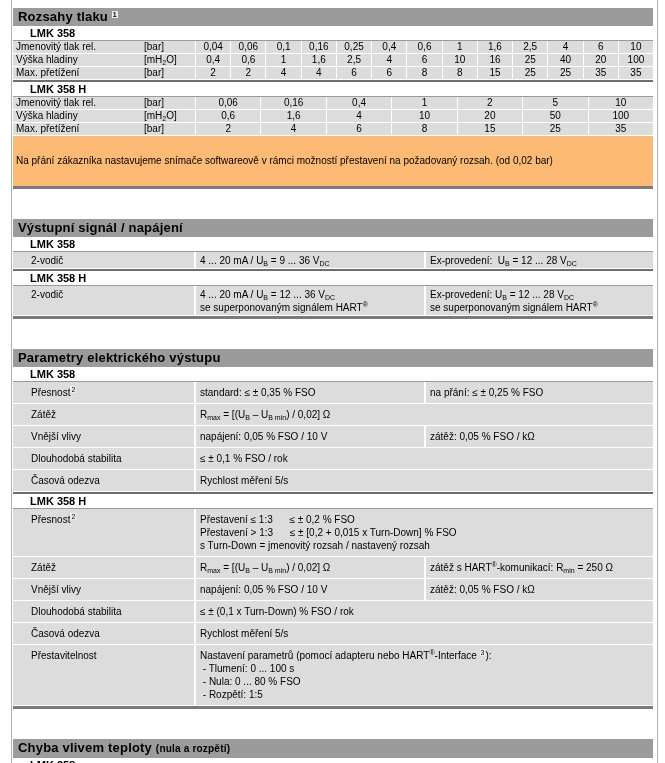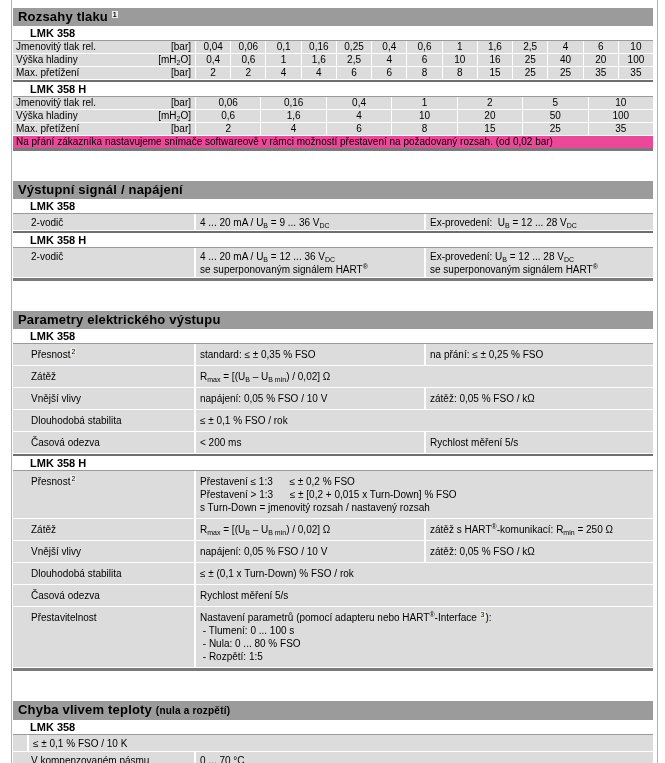--- a/index.html
+++ b/index.html
@@ -24,23 +24,23 @@
   }
   .sec-head .small{font-size:10px;}
   .model-row{
     background:#fff;font-weight:bold;font-size:11px;line-height:12px;
     padding:1px 17px;border-bottom:1px solid #9a9a9a;
   }
   .model-row.later{border-top:2px solid var(--mborder);}
   
   .rrow{display:flex;background:var(--rowbg);border-bottom:1px solid #fff;font-size:10px;line-height:12px;}
   .rlabel{width:128px;padding-left:3px;}
-  .runit{width:47px;text-align:right;padding-right:4px;}
+  .runit{width:47px;padding-right:4px;}
   .rval{flex:1;text-align:center;border-left:1px solid #fff;}
-  .note-row{background:#ec4899;font-size:10px;line-height:12px;padding:0 3px;}
+  .note-row{background:#fdba74;font-size:10px;line-height:12px;padding:19px 3px;}
   
   .prow{display:flex;background:var(--rowbg);border-bottom:1px solid #fff;font-size:10px;line-height:13px;align-items:stretch;padding-left:14px;}
   .prow > div{padding:2px 4px 1px 4px;white-space:pre-line;}
   .roomy .prow > div{padding:4px 4px 4px 4px;}
   .plabel{width:159px;flex:0 0 auto;}
   .pc1{width:220px;flex:0 0 auto;border-left:2px solid #fff;}
   .pc1.wide{width:340px;}
   .pc2{flex:1;border-left:2px solid #fff;}
   .pcfull{flex:1;border-left:2px solid #fff;}
   sub{font-size:7px;vertical-align:-2px;line-height:0;}
@@ -178,21 +178,20 @@
           <div class="plabel">Vnější vlivy</div>
           <div class="pc1">napájení: 0,05 % FSO / 10 V</div>
           <div class="pc2">zátěž: 0,05 % FSO / kΩ</div>
         </div>
         <div class="prow">
           <div class="plabel">Dlouhodobá stabilita</div>
           <div class="pcfull">≤ ± 0,1 % FSO / rok</div>
         </div>
         <div class="prow">
           <div class="plabel">Časová odezva</div>
-          <div class="pc1">&lt; 200 ms</div>
           <div class="pc2">Rychlost měření 5/s</div>
         </div>
         <div class="model-row later">LMK 358 H</div>
         <div class="prow">
           <div class="plabel">Přesnost<sup class="hl">2</sup></div>
           <div class="pcfull">Přestavení ≤ 1:3&nbsp;&nbsp;&nbsp;&nbsp;&nbsp;&nbsp;≤ ± 0,2 % FSO
 Přestavení &gt; 1:3&nbsp;&nbsp;&nbsp;&nbsp;&nbsp;&nbsp;≤ ± [0,2 + 0,015 x Turn-Down] % FSO
 s Turn-Down = jmenovitý rozsah / nastavený rozsah</div>
         </div>
         <div class="prow">

